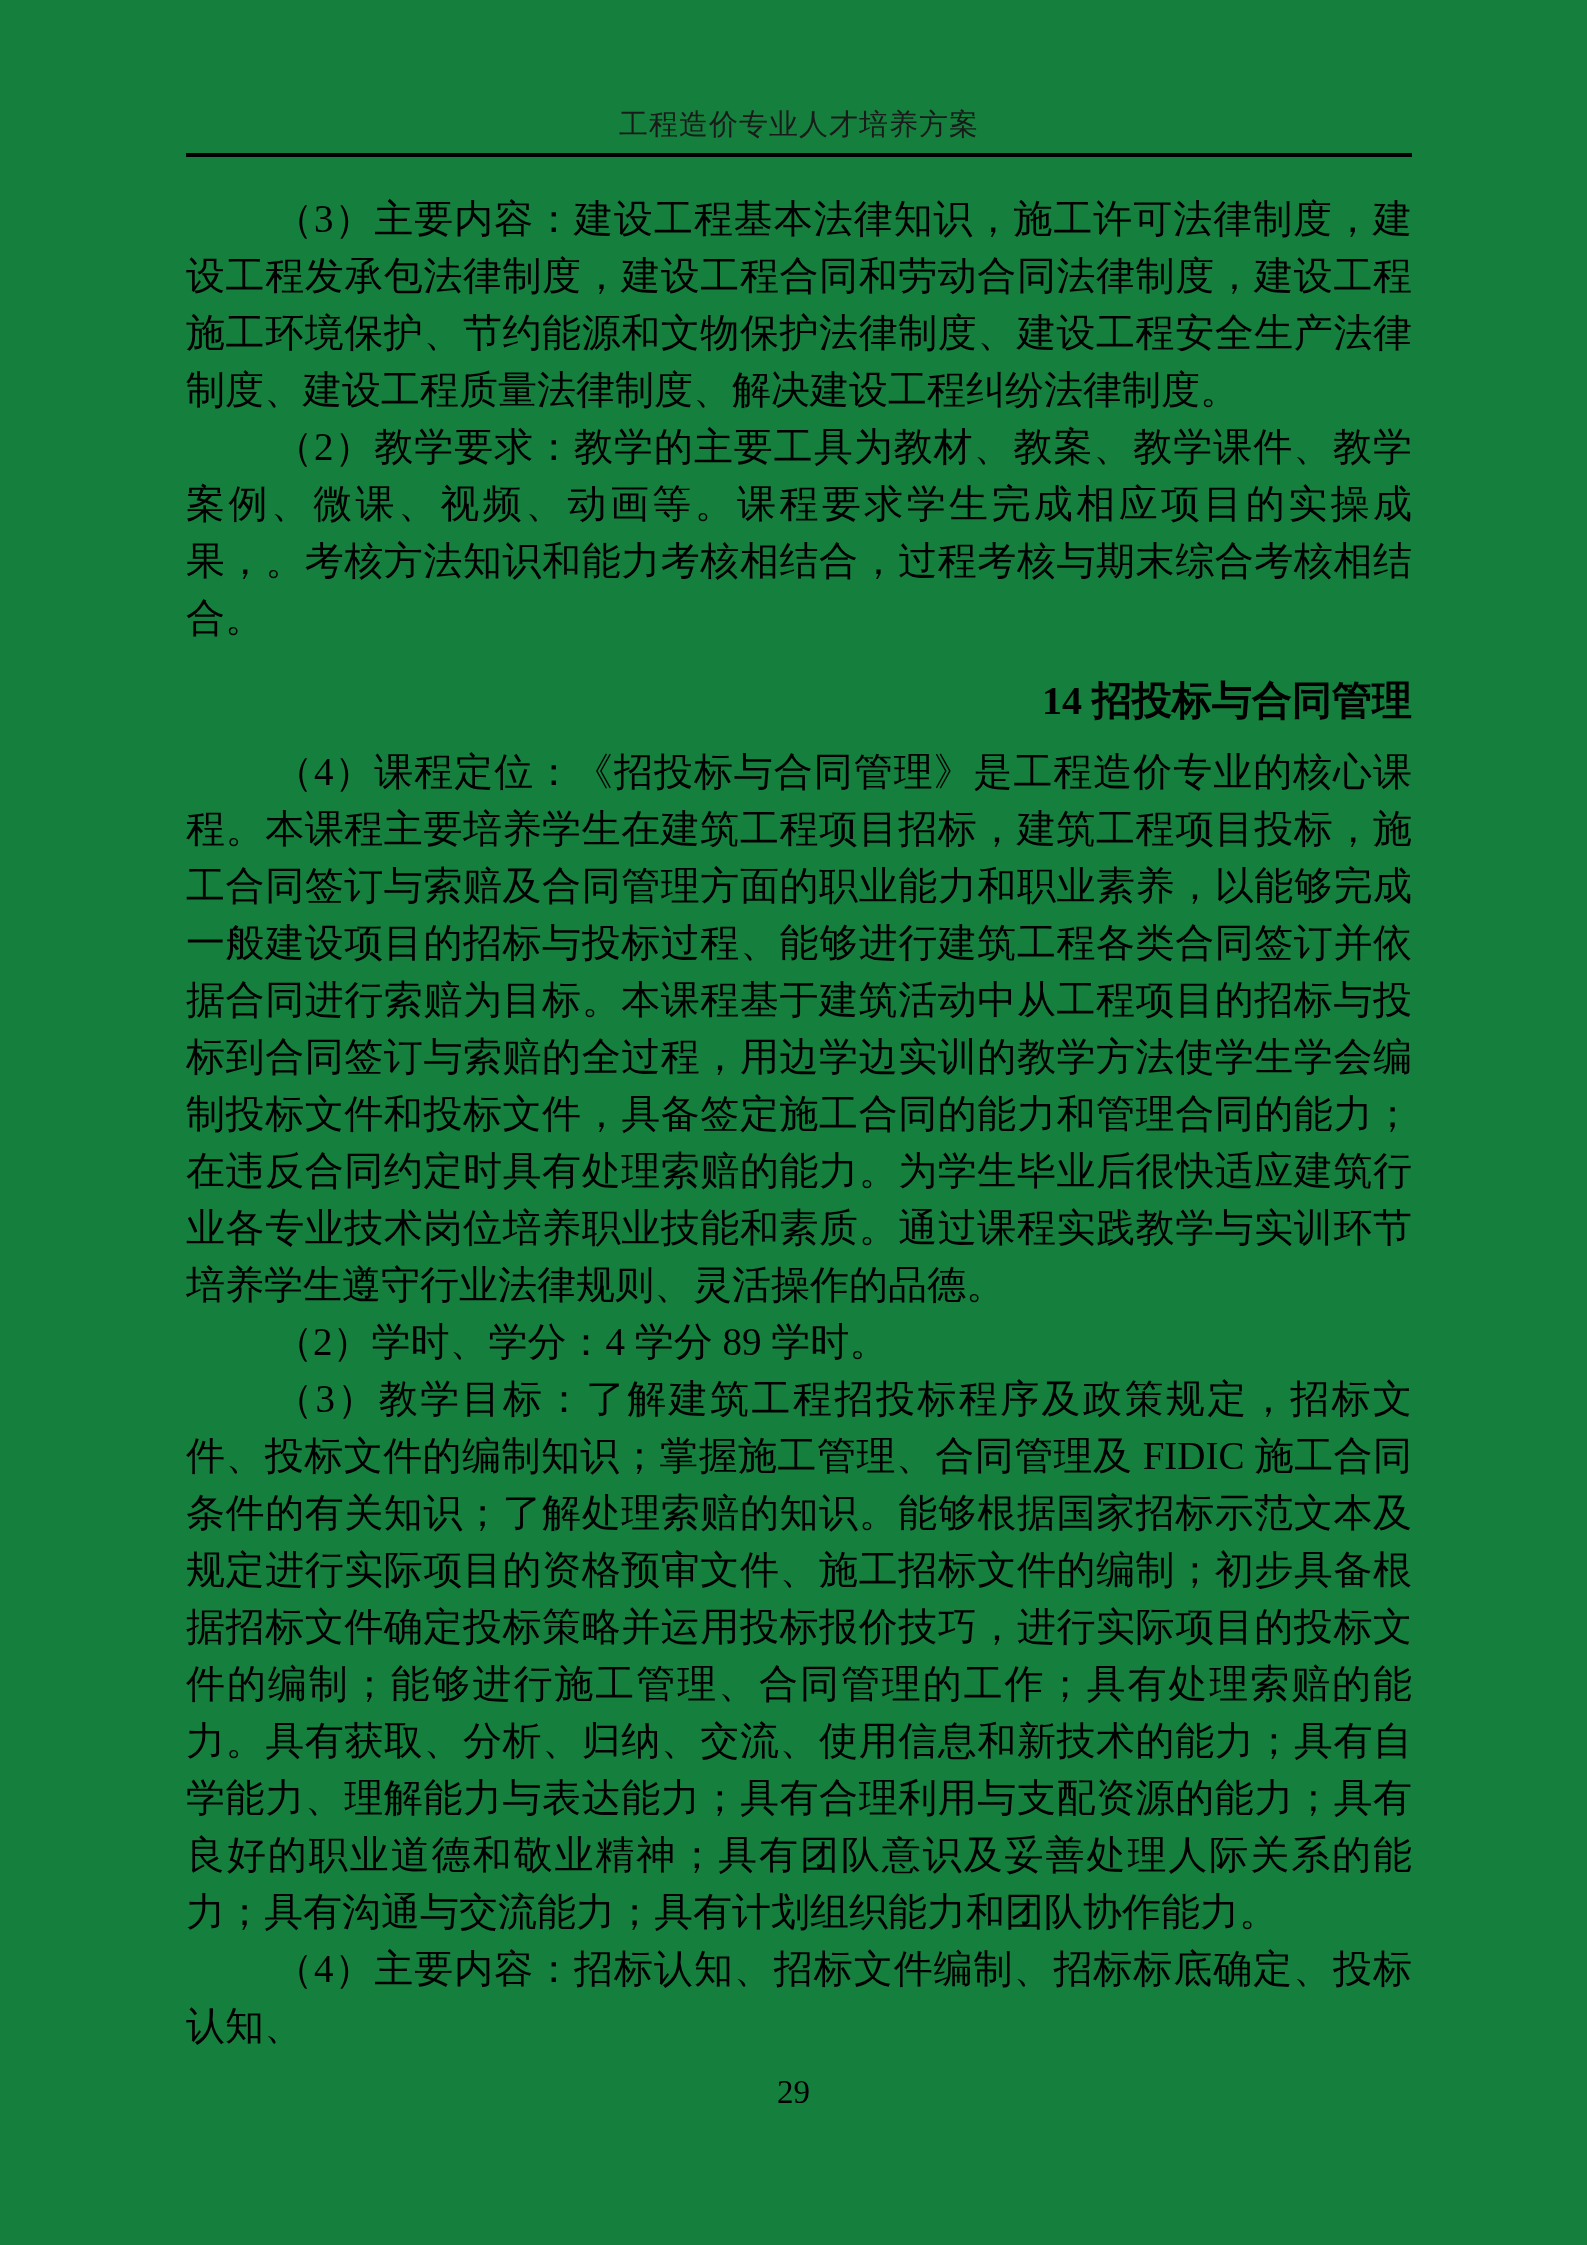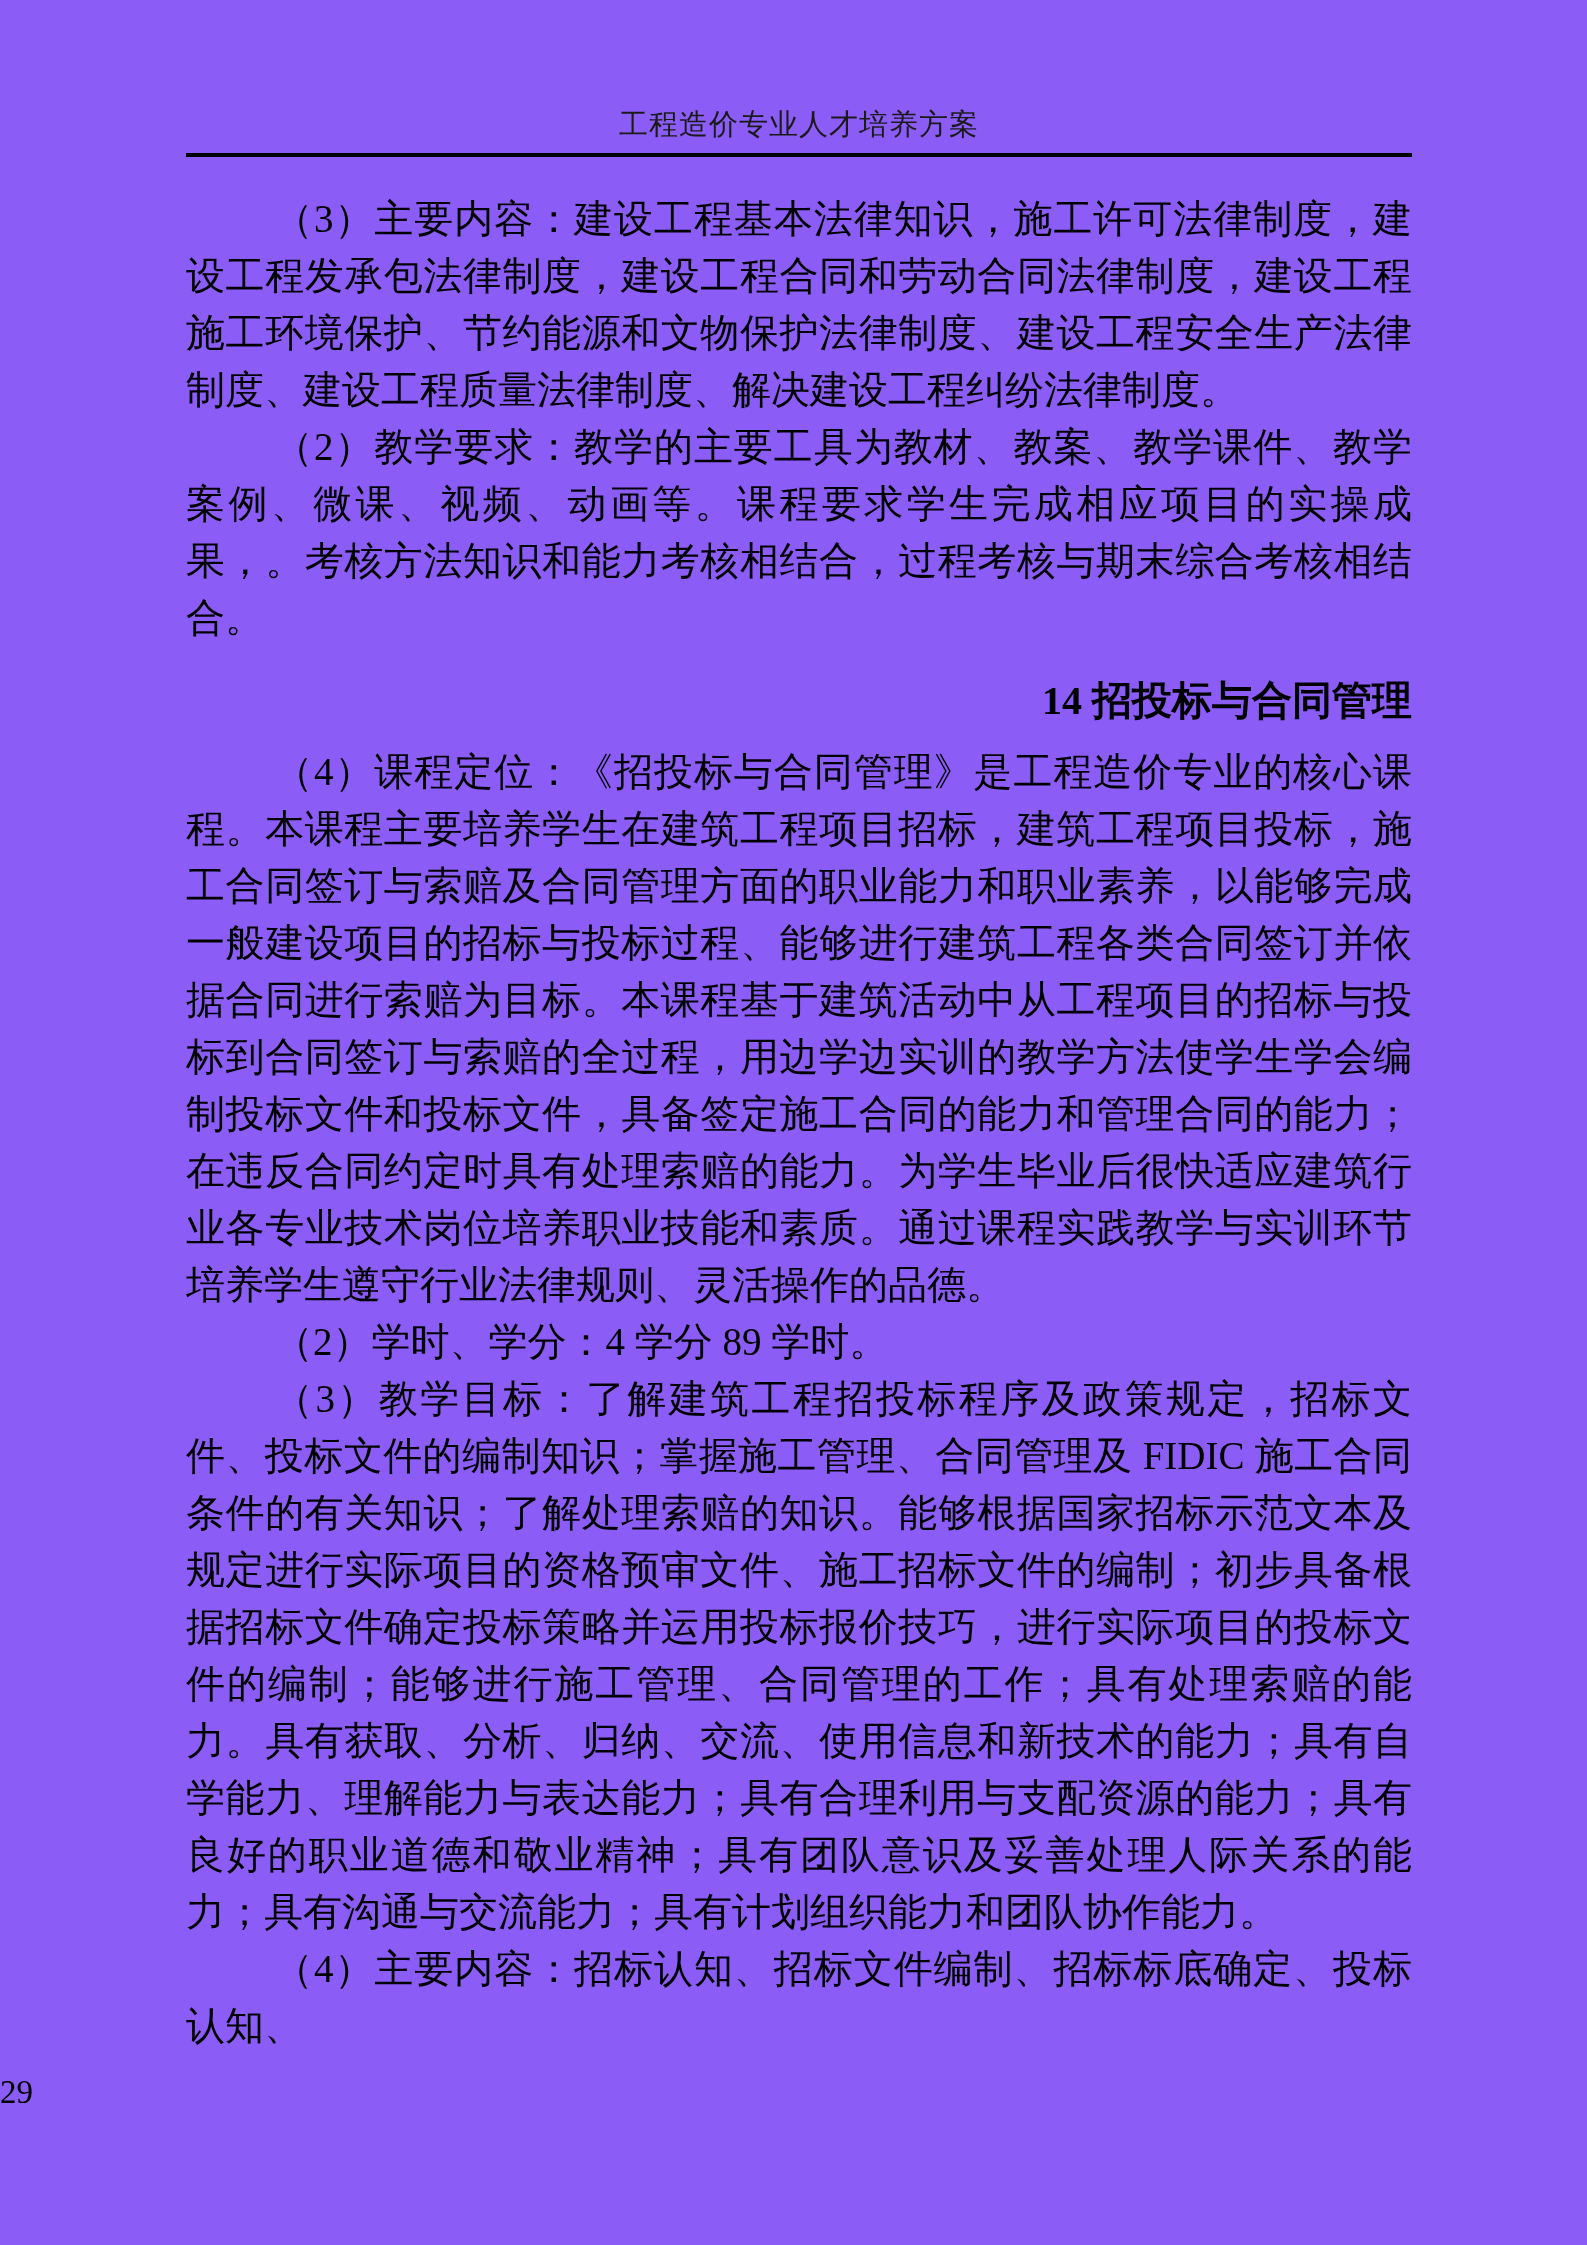--- a/index.html
+++ b/index.html
@@ -4,21 +4,21 @@
 <style>
   html, body {
     margin: 0;
     padding: 0;
     background: #ffffff;
   }
   .page {
     position: relative;
     width: 1587px;
     height: 2245px;
-    background: #8b5cf6;
+    background: #15803d;
     color: #000000;
     font-family: "Liberation Serif", "DejaVu Serif", serif;
     overflow: hidden;
   }
   .header {
     position: absolute;
     top: 104px;
     left: 186px;
     width: 1226px;
   }
@@ -53,21 +53,21 @@
     line-height: 57px;
     font-weight: bold;
     text-indent: 57px;
     text-align: right;
   }
   .footer {
     position: absolute;
     top: 2072px;
     left: 0;
     width: 100%;
-    text-align: left;
+    text-align: center;
     font-size: 33px;
     line-height: 40px;
   }
 </style>
 </head>
 <body>
 
 <div class="page">
 
   <div class="header">

